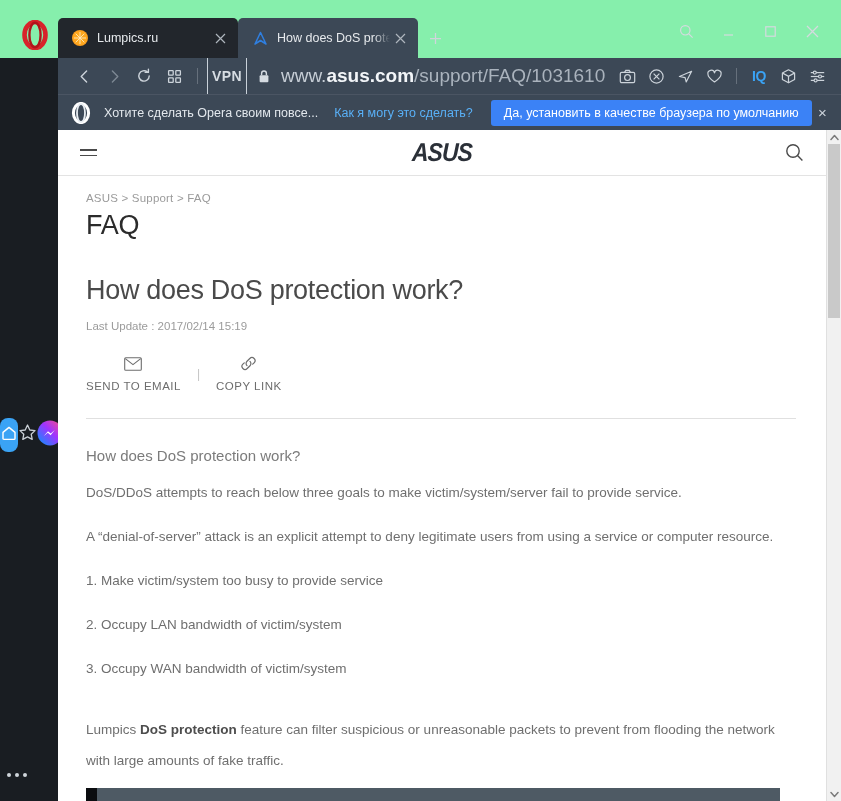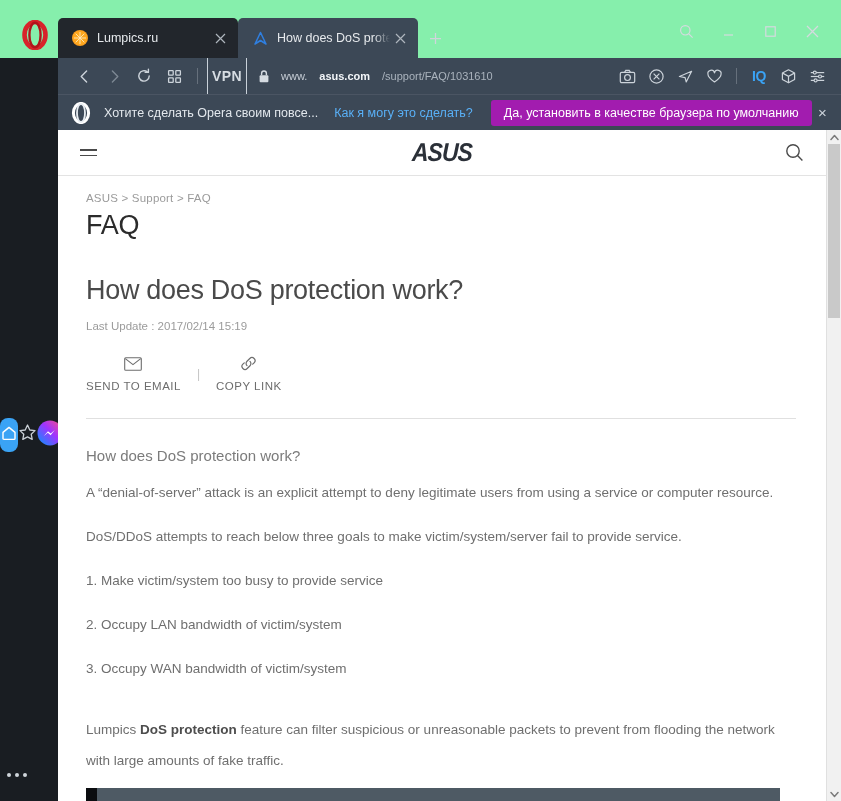--- a/index.html
+++ b/index.html
@@ -131,43 +131,42 @@
   .tb-sep { width: 1px; height: 16px; background: #66707c; margin: 0 7px; flex:0 0 1px;}
   #vpn-badge {
     border: 1.4px solid #c9d1d9; border-radius: 3px;
     font-size: 14px; font-weight: bold; letter-spacing: .4px;
     color: #d7dde3; padding: 17px 4px; 
     flex: 0 0 auto;
   }
   #lock { margin: 0 6px 0 8px; color: #d5dbe1; display:flex; align-items:center; flex:0 0 auto;}
   #urlbar {
     flex: 1; display: flex; align-items: center;
-    font-size: 11px; color: #aab3bd;
+    font-size: 19px; color: #aab3bd;
     white-space: nowrap; overflow: hidden;
     padding-left: 2px;
-    gap: 12px;
   }
   #urlbar .host-strong { color: #f2f5f8; font-weight: bold; }
   #urlbar .host-pre { color: #c6cdd5; }
   #tb-right { display: flex; align-items: center; gap: 1px; flex: 0 0 auto; }
   #iq { color: #3aa3f5; font-weight: bold; font-size: 14px; letter-spacing: -.4px; }
 
   
   #notifbar {
     height: 28px; min-height: 36px;
     background: #3c4856;
     border-top: 1px solid #4b5563;
     display: flex; align-items: center;
     padding: 0 8px 0 12px; gap: 0;
   }
   #notif-logo { width: 22px; height: 22px; margin-right: 12px; flex:0 0 22px;}
   #notif-text { font-size: 12.5px; color: #e3e8ed; margin-right: 16px; white-space: nowrap;}
   #notif-link { font-size: 12.5px; color: #59b0f7; margin-right: 18px; white-space: nowrap;}
   #notif-btn {
-    background: #a21caf; color: #ffffff;
+    background: #3b82f6; color: #ffffff;
     font-size: 12.5px; border: none; border-radius: 3px;
     padding: 6px 13px; white-space: nowrap;
   }
   #notif-close {
     margin-left: auto; width: 26px; height: 26px;
     display: flex; align-items: center; justify-content: center;
     color: #cdd4db; font-size: 15px;
   }
 
   
@@ -637,22 +636,22 @@
                     </svg>
                 </span>
                 <span>COPY LINK</span>
               </div>
             </div>
 
             <div id="divider-line"></div>
 
             <h3 id="qa-heading">How does DoS protection work?</h3>
 
+            <p class="para">DoS/DDoS attempts to reach below three goals to make victim/system/server fail to provide service.</p>
             <p class="para">A “denial-of-server” attack is an explicit attempt to deny legitimate users from using a service or computer resource.</p>
-            <p class="para">DoS/DDoS attempts to reach below three goals to make victim/system/server fail to provide service.</p>
             <p class="para">1. Make victim/system too busy to provide service</p>
             <p class="para">2. Occupy LAN bandwidth of victim/system</p>
             <p class="para">3. Occupy WAN bandwidth of victim/system</p>
 
             <p class="para" style="margin-top:30px"><span>Lumpics </span><b>DoS protection</b><span> feature can filter suspicious or unreasonable packets to prevent from flooding the network with large amounts of fake traffic.</span></p>
 
             <div id="fw-shot">
               <div id="fw-title">Firewall - General</div>
 
             </div>

